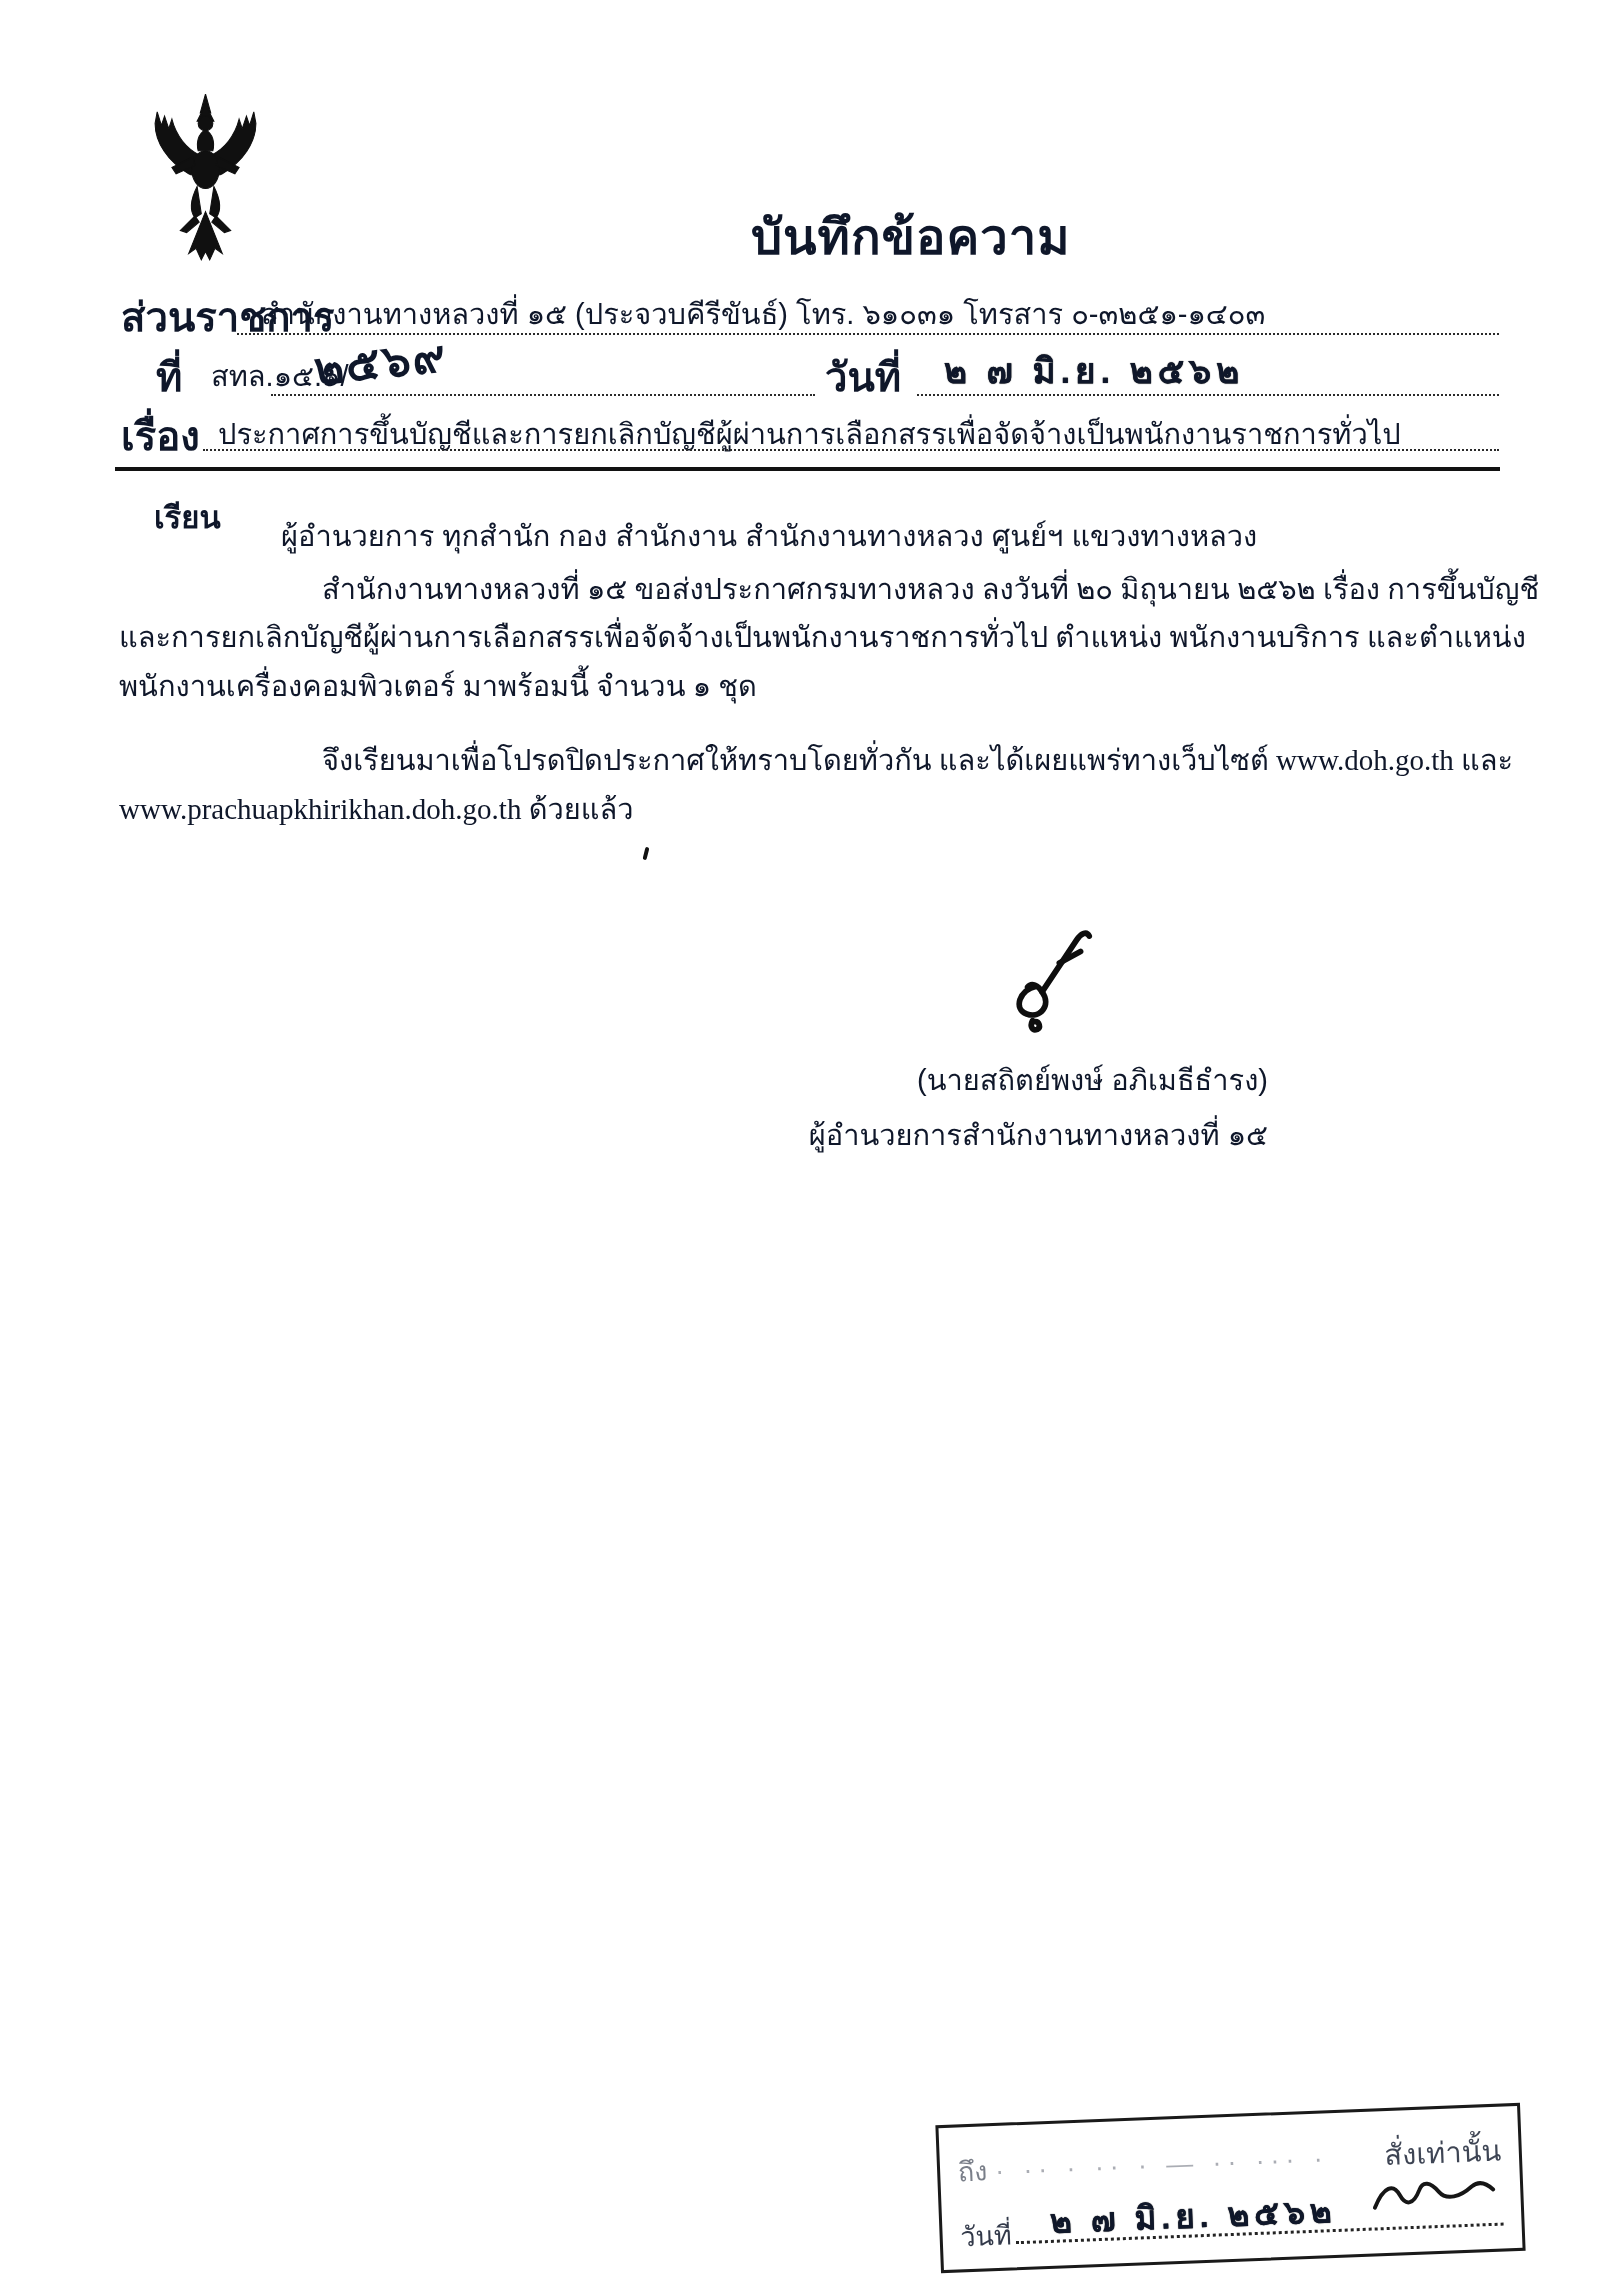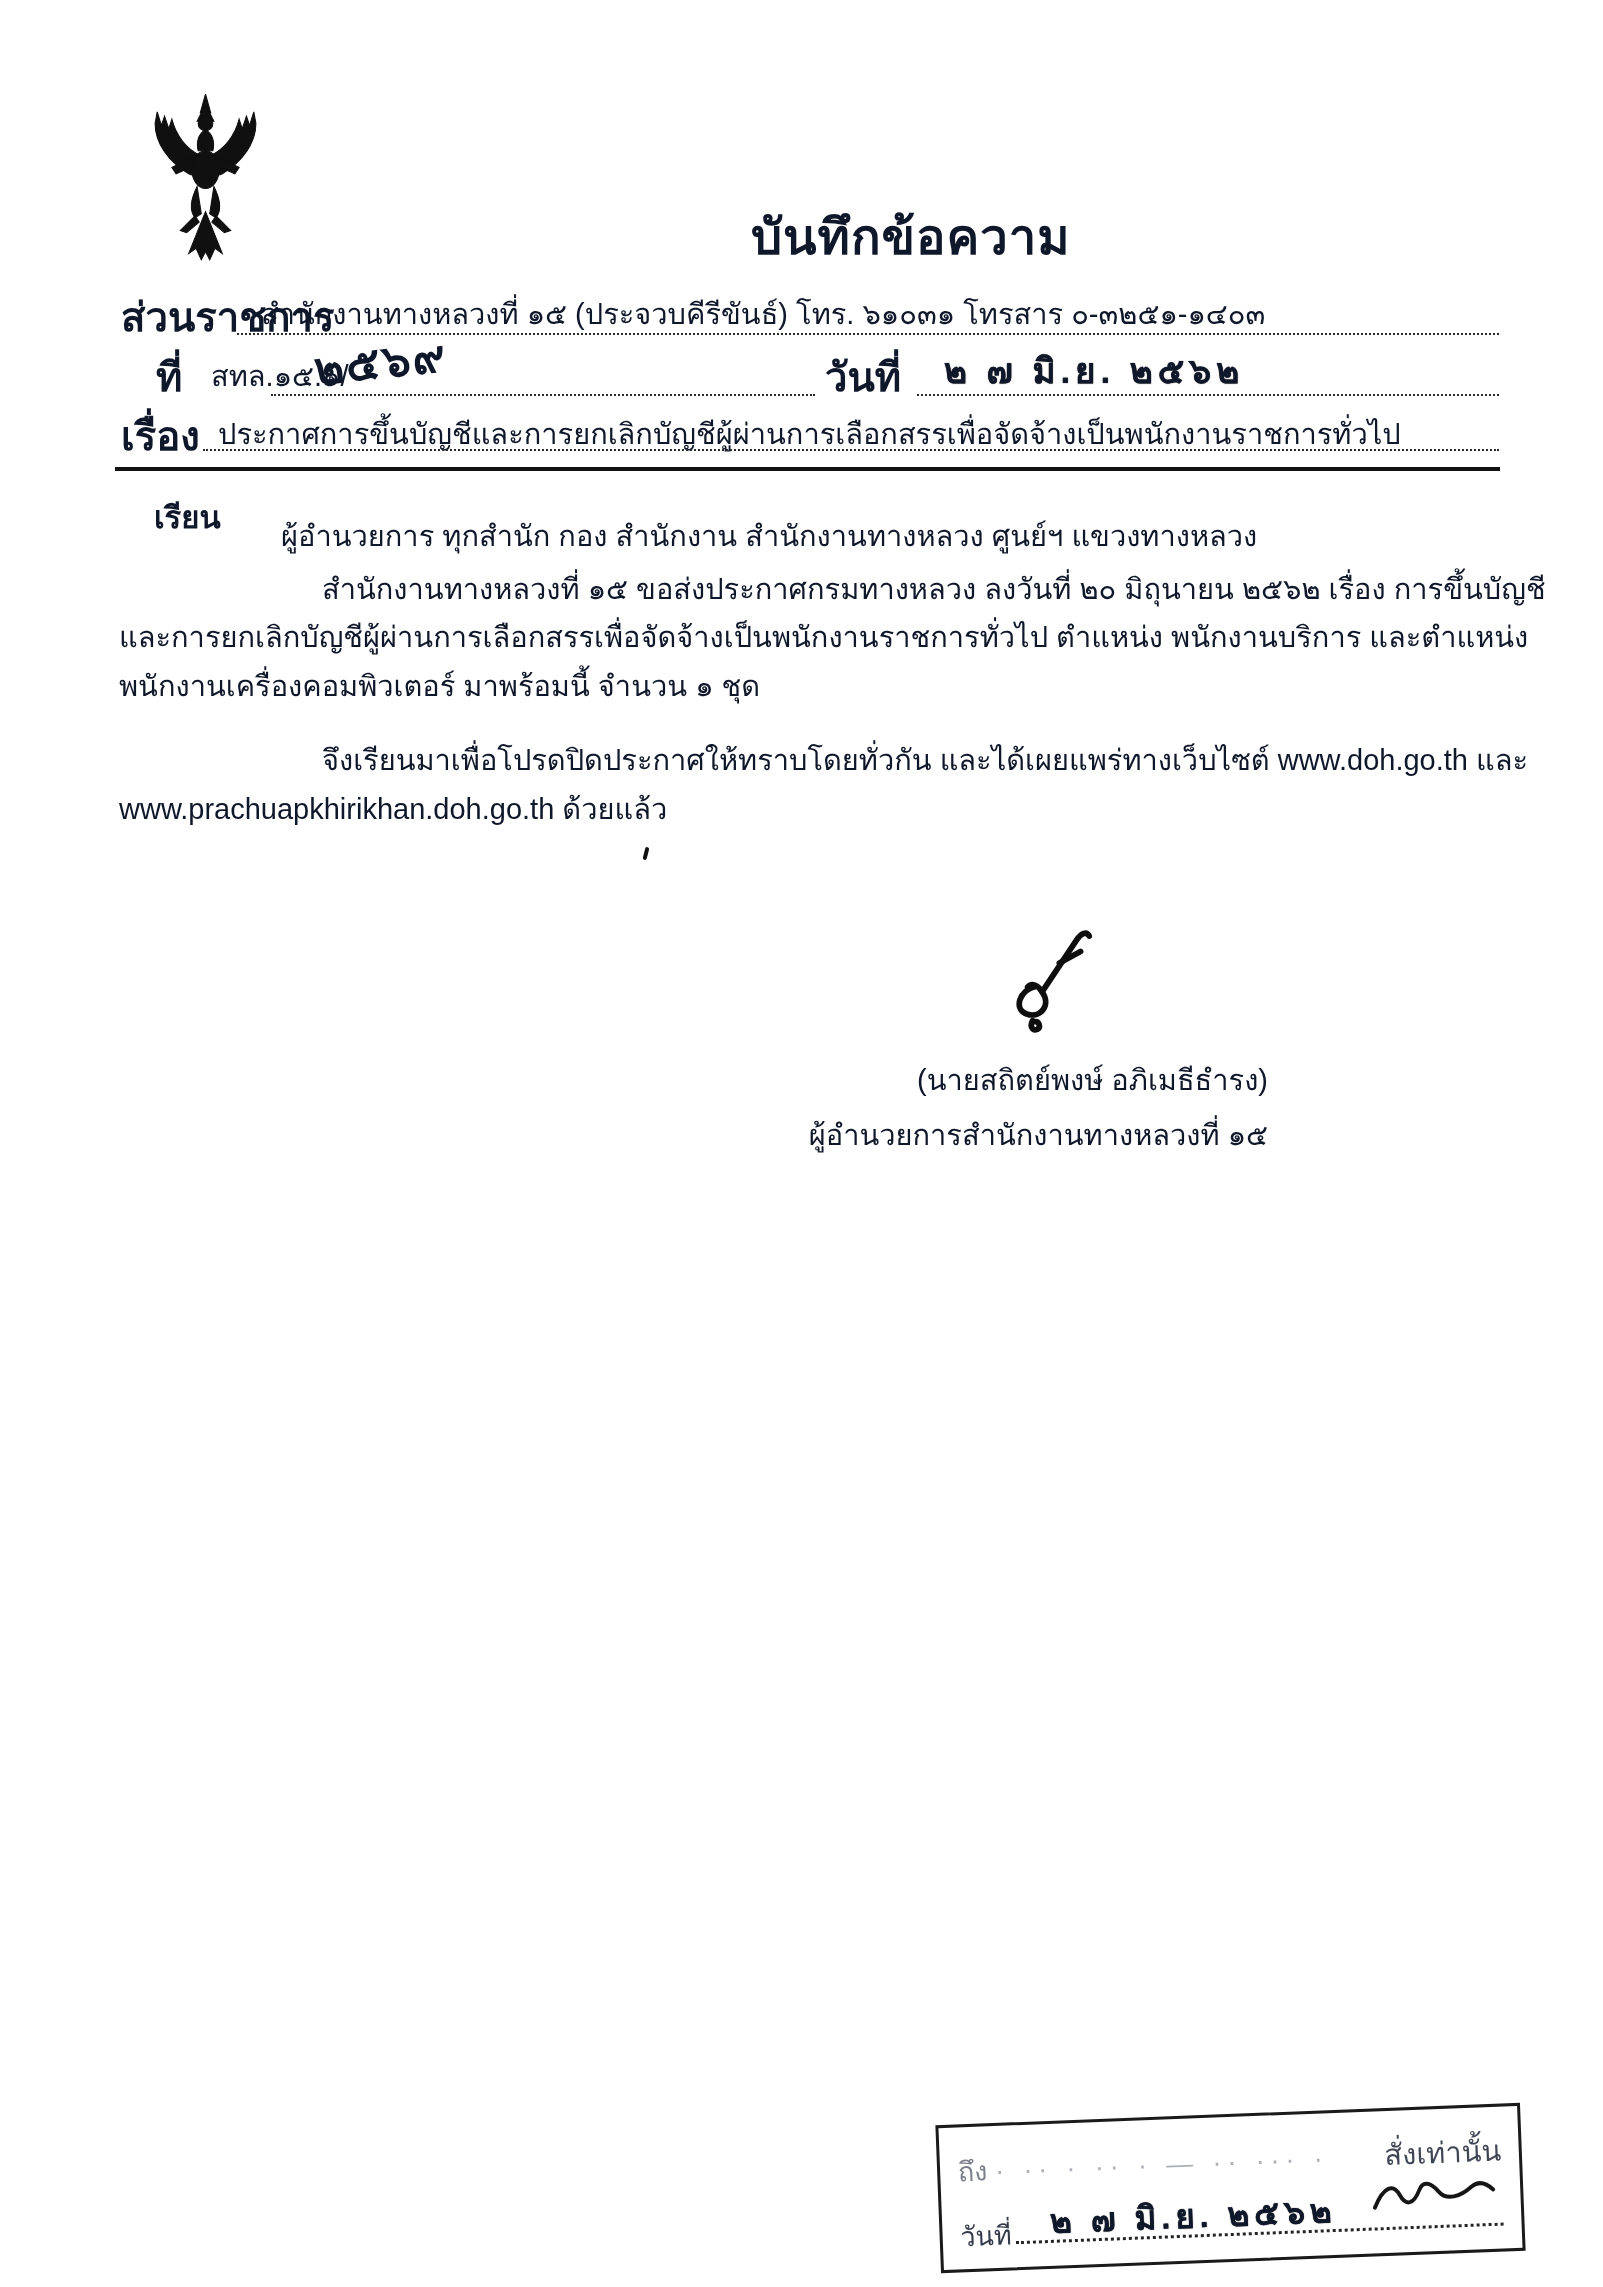--- a/index.html
+++ b/index.html
@@ -9,21 +9,21 @@
     margin:0 auto;
     background:#ffffff;
     font-family:"Liberation Sans","DejaVu Sans",sans-serif;
     color:#0f172a;
     overflow:hidden;
   }
   .abs{position:absolute;white-space:nowrap;}
   .doc-title{font-size:49px;font-weight:bold;letter-spacing:1px;}
   .label{font-size:40px;font-weight:bold;}
   .val{font-size:29px;}
-  .body-line{font-size:29px;}
+  .body-line{font-size:29px;font-family:Liberation Serif, serif;}
   .dotline{position:absolute;height:0;border-top:2.9px dotted #2a2a2a;}
   .solidline{position:absolute;background:#121212;}
   .handwrite{
     font-size:45px;font-weight:bold;
     transform:rotate(-6deg);
     letter-spacing:2px;
   }
   .stampdate{
     font-size:35px;font-weight:bold;letter-spacing:4.9px;
     text-shadow:0 0 1px #000;

